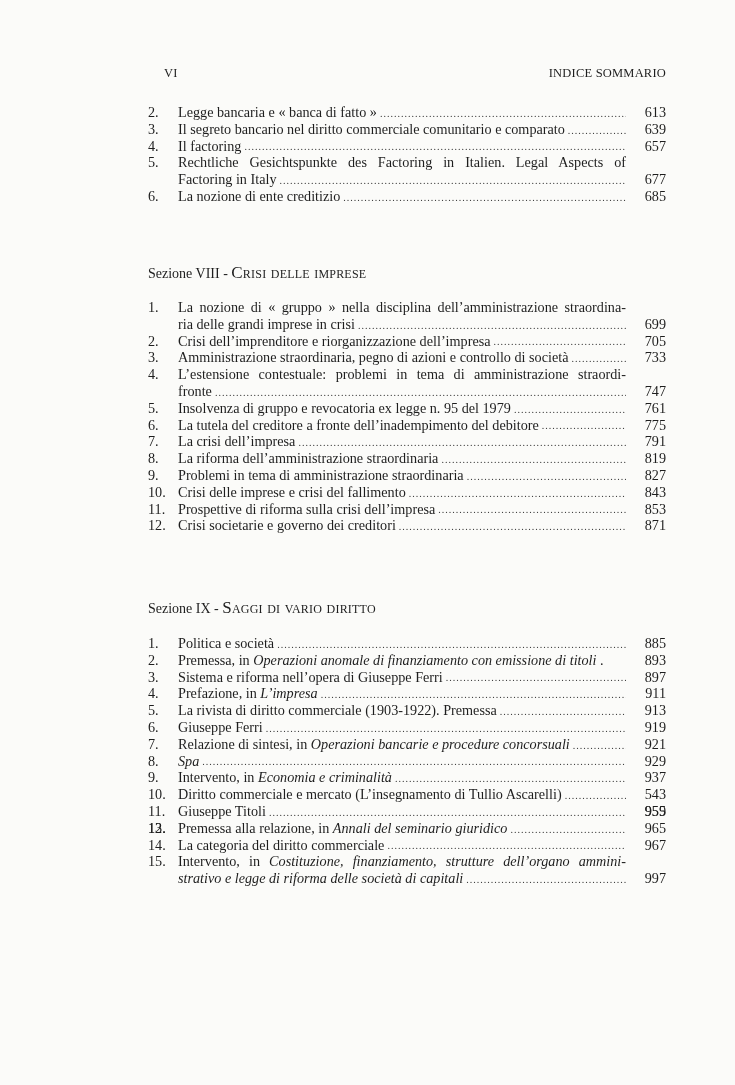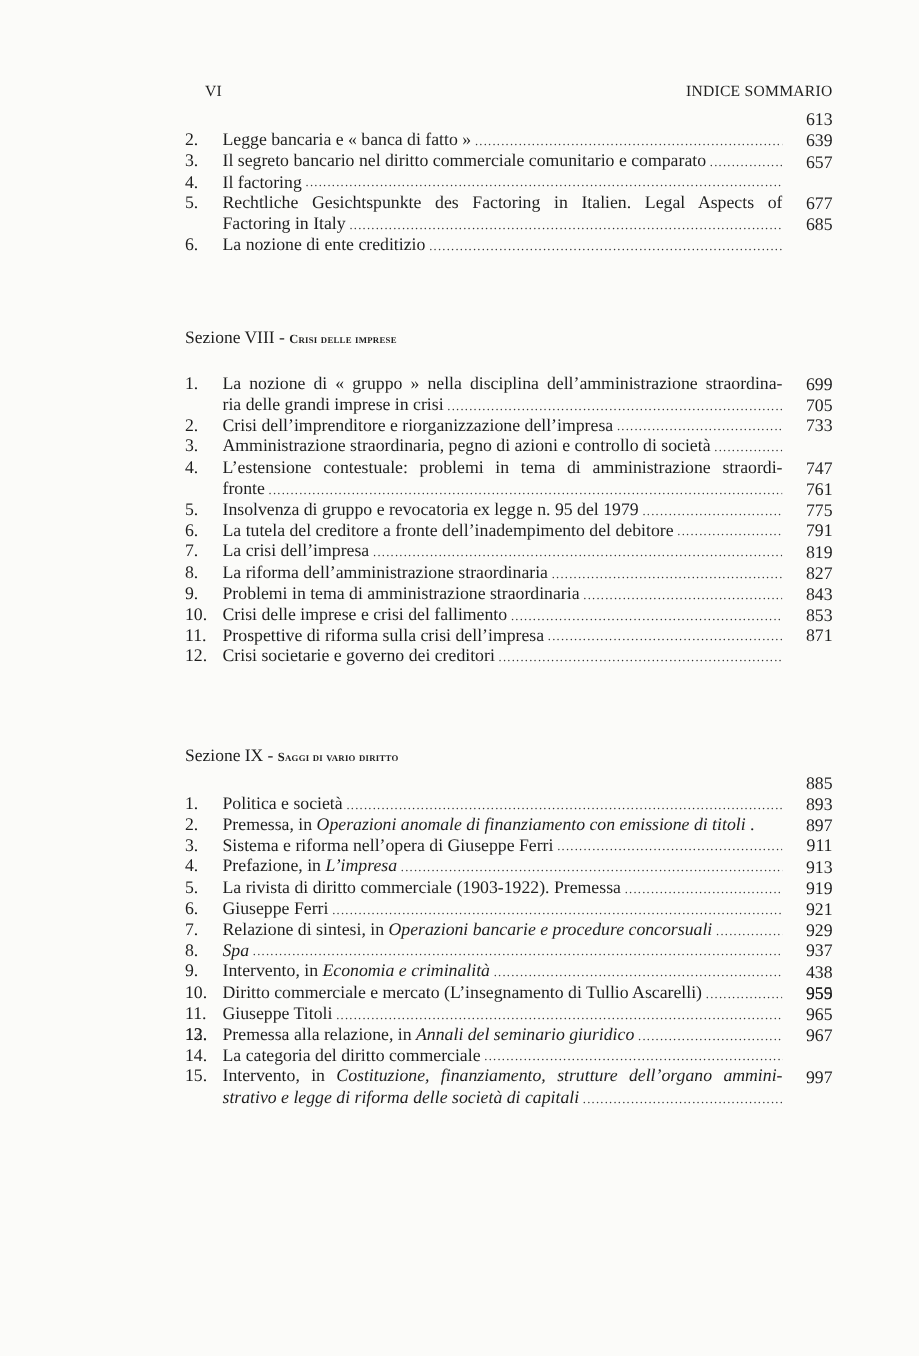--- a/index.html
+++ b/index.html
@@ -20,26 +20,26 @@
   .block { position: absolute; left: 148px; width: 518px; }
   .entry { position: relative; font-size: 14.2px; line-height: 16.8px; }
   .entry .num { position: absolute; left: 0; top: 0; width: 30px; }
   .entry .body { margin-left: 30px; margin-right: 40px; }
   .entry .line { display: block; white-space: nowrap; overflow: hidden; }
   .entry .line.justify { text-align: justify; text-align-last: justify; white-space: normal; height: 16.8px; }
   .entry .lastline { display: flex; white-space: nowrap; overflow: hidden; }
   .entry .lastline .dots { flex: 1; overflow: hidden; white-space: nowrap; letter-spacing: 1px; font-size: 10px; padding-left: 3px; color: #333; align-self: flex-end; line-height: 14px; }
   .entry .lastline .dots::after { content: "...................................................................................................................................................................................................................................."; }
   .entry .lastline .dots.none::after { content: " "; }
-  .entry .page { position: absolute; right: 0; bottom: 16px; width: 36px; text-align: right; }
+  .entry .page { position: absolute; right: 0; bottom: 0; width: 36px; text-align: right; }
   .it { font-style: italic; }
   .section-title {
     position: absolute; left: 148px; font-size: 14px;
   }
-  .section-title .sc { font-variant: small-caps; font-size: 10px; letter-spacing: 0.2px; font-weight: bold; }
+  .section-title .sc { font-variant: small-caps; font-size: 17px; letter-spacing: 0.2px; }
 </style>
 </head>
 <body>
 
 <div class="page-header">
   <span class="folio">VI</span>
   <span class="running">INDICE SOMMARIO</span>
 </div>
 
 <div class="block" id="top-block" style="top:104px;">
@@ -319,21 +319,21 @@
       <span class="page">937</span>
     </div>
     <div class="entry">
       <span class="num">10.</span>
       <div class="body">
         <div class="lastline">
           <span><span>Diritto commerciale e mercato (L’insegnamento di Tullio Ascarelli)</span></span>
           <span class="dots"></span>
         </div>
       </div>
-      <span class="page">438</span>
+      <span class="page">543</span>
     </div>
     <div class="entry">
       <span class="num">11.</span>
       <div class="body">
         <div class="lastline">
           <span><span>Giuseppe Titoli</span></span>
           <span class="dots"></span>
         </div>
       </div>
       <span class="page">955</span>

